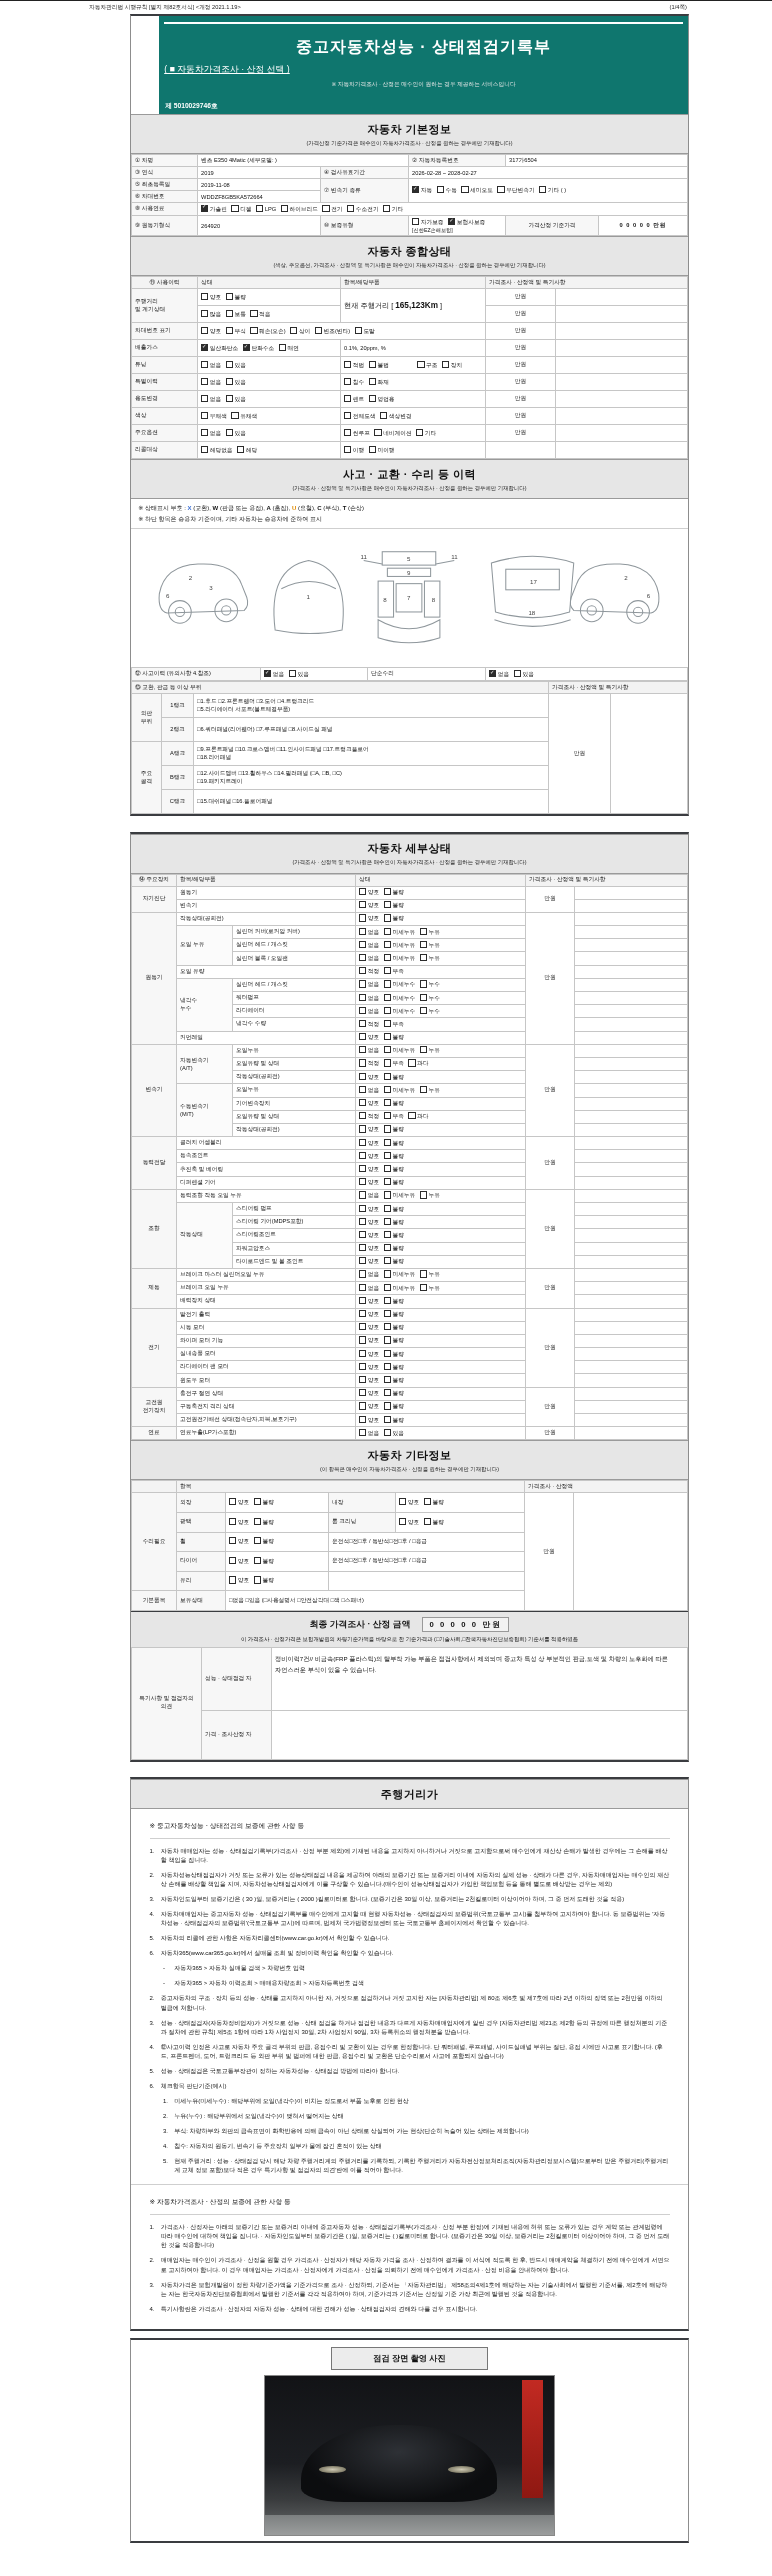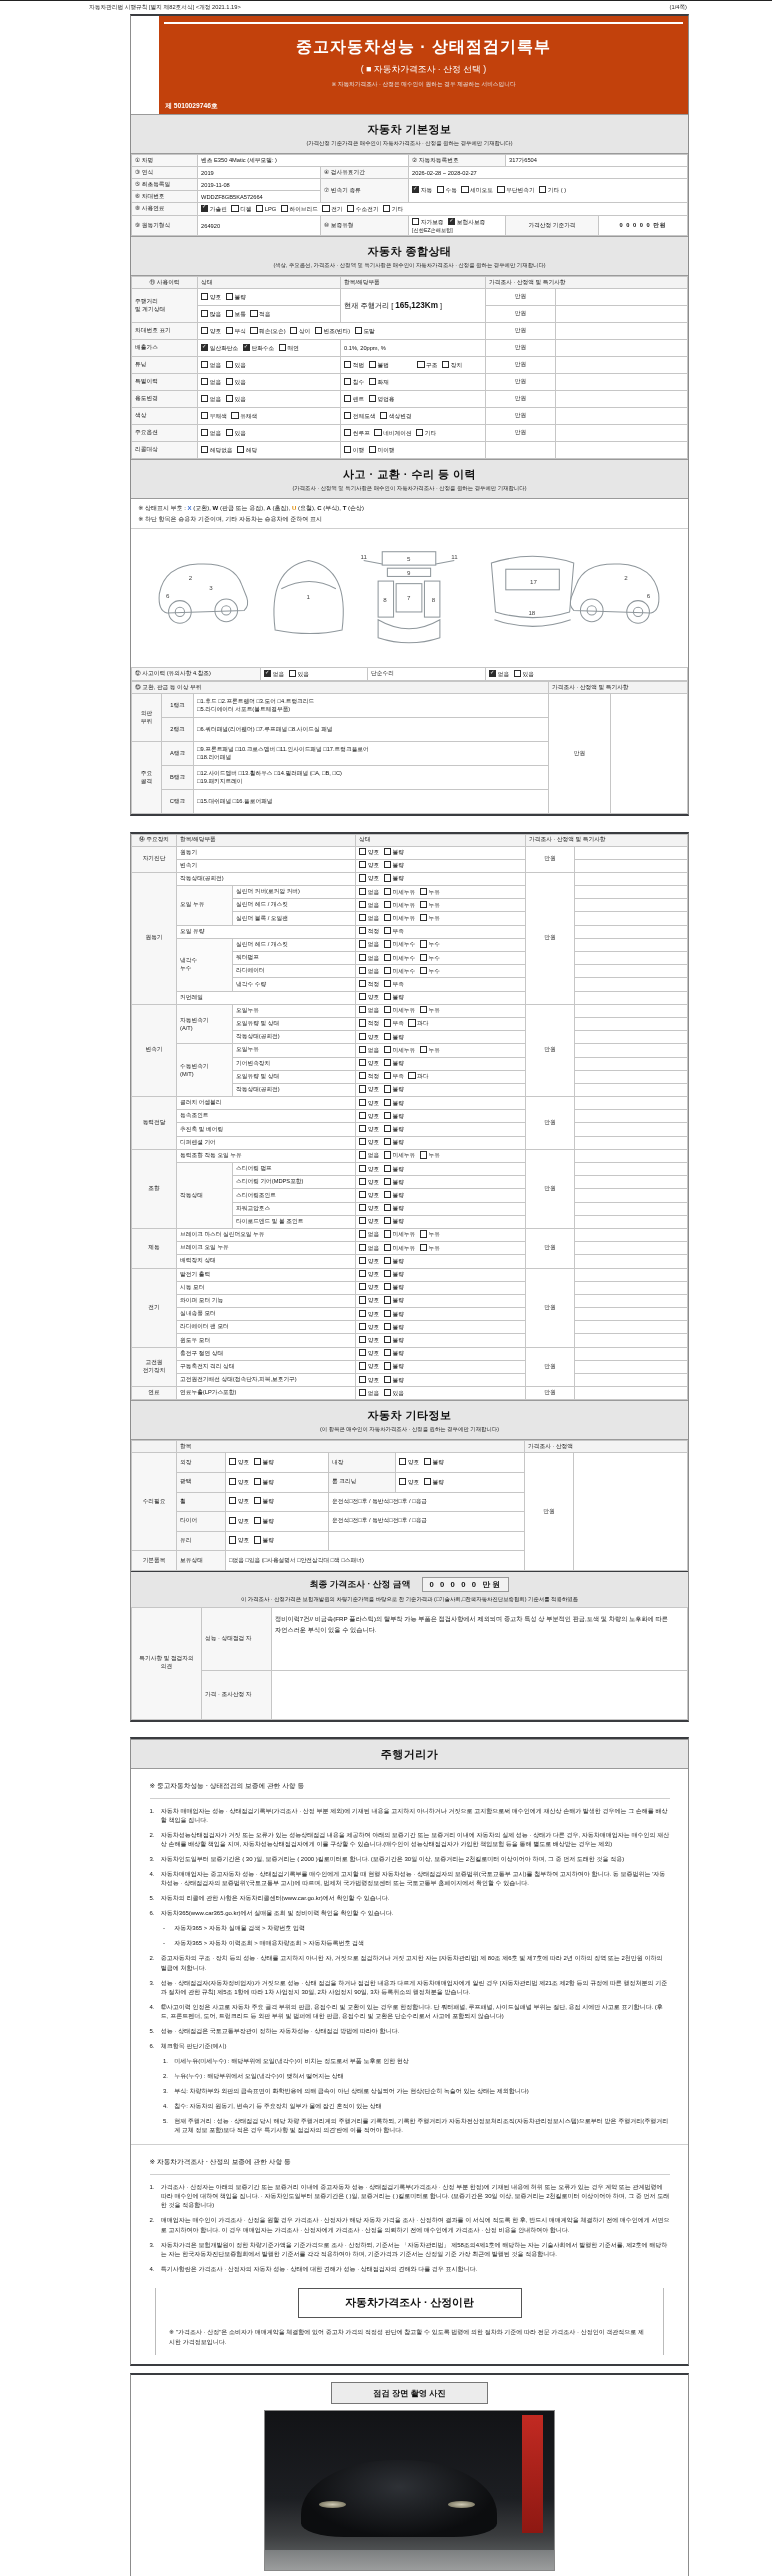--- a/index.html
+++ b/index.html
@@ -3,24 +3,24 @@
 <meta charset="utf-8">
 <style>
   html,body{margin:0;padding:0;background:#fff;}
   body{width:773px;height:2576px;font-family:"Liberation Sans","DejaVu Sans",sans-serif;color:#111;}
   .wrap{position:relative;width:773px;height:2576px;overflow:hidden;background:#fff;border-top:1px solid #222;}
   .topline{display:flex;justify-content:space-between;width:598px;margin:3.1px 0 2.1px 89px;font-size:5.7px;color:#222;}
   .sheet{width:559px;margin-left:130px;}
   .page{border:0.5px solid #8d8d8d;border-top:2.6px solid #3a3c40;border-bottom:2.6px solid #3a3c40;background:#fff;margin-bottom:1px;}
   .marker{width:598px;margin-left:89px;text-align:right;font-size:5.7px;padding:2.1px 0 4.1px;}
   
-  .banner{background:#c2410c;color:#fff;padding:5.2px 5.2px 3.1px;margin-left:28px;}
+  .banner{background:#0f766e;color:#fff;padding:5.2px 5.2px 3.1px;margin-left:28px;}
   .banner .wline{height:1.5px;background:#fff;margin:1px 0 13.4px;}
   .banner .t{font-size:16px;font-weight:bold;text-align:center;letter-spacing:1px;}
-  .banner .s{font-size:8.8px;text-align:center;margin-top:6.2px;}
+  .banner .s{font-size:8.8px;margin-top:6.2px;text-decoration:underline;}
   .banner .n{font-size:5.7px;text-align:center;margin-top:4.1px;color:#e8e8e8;}
   .banner .no{font-size:6.7px;font-weight:bold;margin-top:11.3px;padding:2.1px 1px 0;}
   
   .sec-head{background:#e6e6e6;text-align:center;padding:6.7px 0 6.2px;border-bottom:0.5px solid #9a9a9a;border-top:0.5px solid #9a9a9a;}
   .sec-head .t{font-size:11px;font-weight:bold;letter-spacing:0.5px;}
   .sec-head .n{font-size:5.4px;margin-top:3.1px;color:#222;}
   
   table{width:100%;border-collapse:collapse;table-layout:fixed;}
   td,th{border:0.5px solid #c6c6c6;font-size:5.7px;padding:1.5px 3.1px;vertical-align:middle;word-break:keep-all;}
   th{font-weight:normal;text-align:left;background:#f3f3f3;}
@@ -350,20 +350,24 @@
               <td class="lbl c">C랭크</td>
               <td>□15.대쉬패널  □16.플로어패널</td>
             </tr>
           </tbody>
       </table>
     </div>
 
     <div class="marker">(2/4쪽)</div>
 
     <div class="page">
+      <div class="sec-head">
+        <div class="t">자동차 세부상태</div>
+        <div class="n">(가격조사 · 산정액 및 특기사항은 매수인이 자동차가격조사 · 산정을 원하는 경우에만 기재합니다)</div>
+      </div>
 
       <table>
         <colgroup>
             <col style="width:45px">
             <col style="width:56px">
             <col style="width:123px">
             <col style="width:170px">
             <col style="width:49px">
             <col>
           </colgroup>
@@ -801,24 +805,20 @@
             </div>
             <div class="it">
               <span class="no">3.</span>
               <span>자동차가격은 보험개발원이 정한 차량기준가액을 기준가격으로 조사 · 산정하되, 기준서는 「자동차관리법」 제58조의4제1호에 해당하는 자는 기술사회에서 발행한 기준서를, 제2호에 해당하는 자는 한국자동차진단보증협회에서 발행한 기준서를 각각 적용하여야 하며, 기준가격과 기준서는 산정일 기준 가장 최근에 발행된 것을 적용합니다.</span>
             </div>
             <div class="it">
               <span class="no">4.</span>
               <span>특기사항란은 가격조사 · 산정자의 자동차 성능 · 상태에 대한 견해가 성능 · 상태점검자의 견해와 다를 경우 표시합니다.</span>
             </div>
           </div>
-        <div class="defwrap">
-          <div class="defbox">자동차가격조사 · 산정이란</div>
-          <div class="defpara">※ "가격조사 · 산정"은 소비자가 매매계약을 체결함에 있어 중고차 가격의 적정성 판단에 참고할 수 있도록 법령에 의한 절차와 기준에 따라 전문 가격조사 · 산정인이 객관적으로 제시한 가격정보입니다.</div>
-        </div>
       </div>
     </div>
 
     <div class="page" style="margin-top:7.2px;">
       <div class="photo-head">점검 장면 촬영 사진</div>
 
       <div class="ph ph1">
         <div class="car"></div>
         <div class="lampL"></div>
         <div class="lampR"></div>

